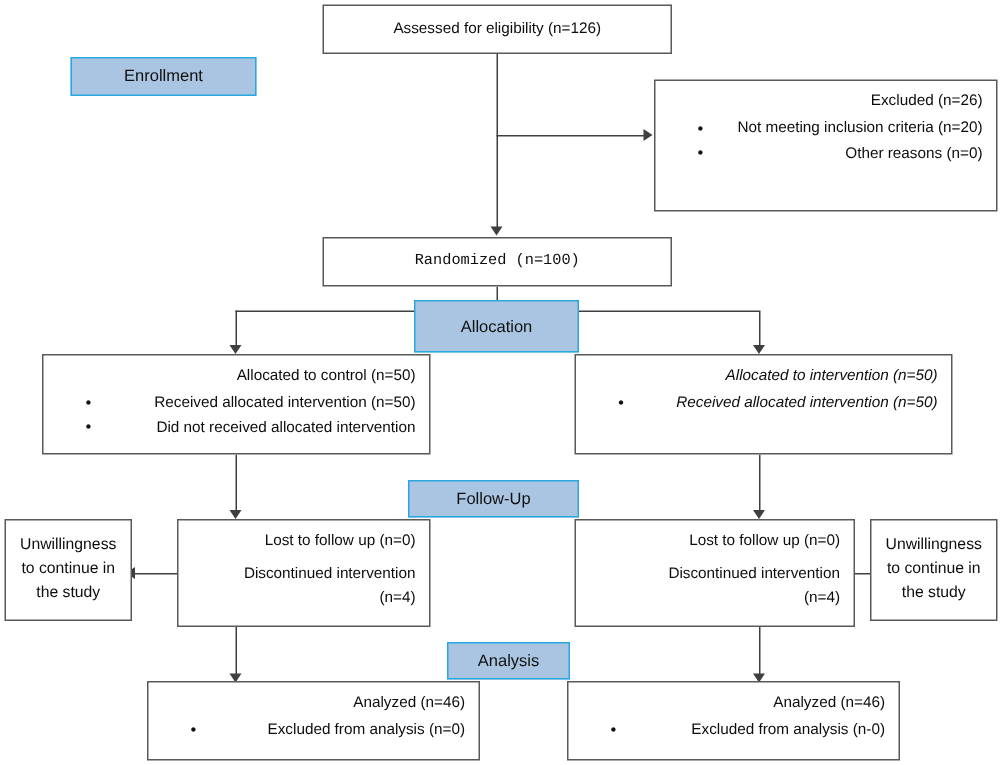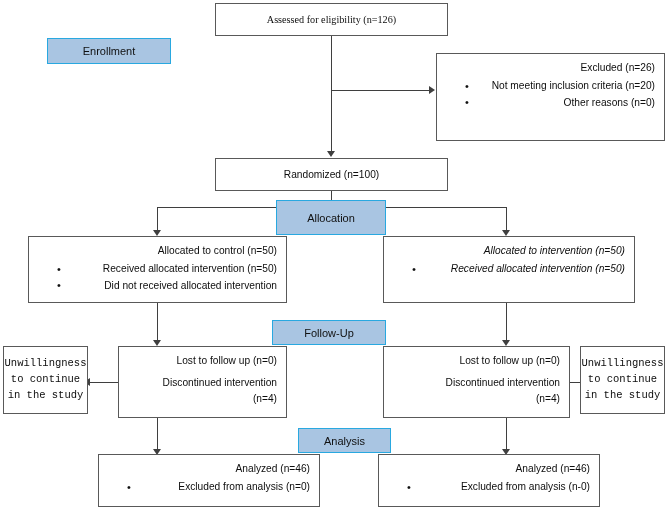--- a/index.html
+++ b/index.html
@@ -103,55 +103,55 @@
   .arrow-right {
     border-top: 4.2px solid transparent;
     border-bottom: 4.2px solid transparent;
     border-left: 6.5px solid #3f3f3f;
   }
   .arrow-left {
     border-top: 4.2px solid transparent;
     border-bottom: 4.2px solid transparent;
     border-right: 6.5px solid #3f3f3f;
   }
-  .two-line { white-space: normal; font-family: Liberation Mono, monospace; }
+  .two-line { white-space: normal; }
   .side-box {
     font-size: 10.5px;
     line-height: 1.5;
     padding: 4px 6px;
   }
 </style>
 </head>
 <body>
 
 <div id="diagram">
 
   <div class="stage" style="left:47px; top:38px; width:124px; height:26px;">
     <span>Enrollment</span>
   </div>
 
-  <div class="box box-center" style="left:215px; top:3px; width:233px; height:33px;font-family:Liberation Serif, serif;">
+  <div class="box box-center" style="left:215px; top:3px; width:233px; height:33px;">
     <span>Assessed for eligibility (n=126)</span>
   </div>
 
   <div class="vline" style="left:331px; top:36px; height:116px;"></div>
   <div class="arrow-down" style="left:327px; top:151px;"></div>
 
   <div class="hline" style="left:331px; top:90px; width:99px;"></div>
   <div class="arrow-right" style="left:429px; top:86px;"></div>
 
   <div class="box box-pad" style="left:436px; top:53px; width:229px; height:88px;">
     <span class="box-title">Excluded (n=26)</span>
     <ul class="bullets">
       <li>Not meeting inclusion criteria (n=20)</li>
       <li>Other reasons (n=0)</li>
     </ul>
   </div>
 
-  <div class="box box-center" style="left:215px; top:158px; width:233px; height:33px;">
+  <div class="box box-center" style="left:215px; top:158px; width:233px; height:33px;font-family:Liberation Mono, monospace;">
     <span>Randomized (n=100)</span>
   </div>
 
   <div class="vline" style="left:331px; top:191px; height:16px;"></div>
   <div class="arrow-down" style="left:327px; top:205px;"></div>
   <div class="hline" style="left:157px; top:207px; width:349px;"></div>
   <div class="vline" style="left:157px; top:207px; height:25px;"></div>
   <div class="arrow-down" style="left:153px; top:230px;"></div>
   <div class="vline" style="left:506px; top:207px; height:25px;"></div>
   <div class="arrow-down" style="left:502px; top:230px;"></div>
@@ -208,21 +208,21 @@
 
   <div class="box box-center side-box two-line" style="left:580px; top:346px; width:85px; height:68px;">
     <span>Unwillingness to continue in the study</span>
   </div>
 
   <div class="vline" style="left:157px; top:418px; height:33px;"></div>
   <div class="arrow-down" style="left:153px; top:449px;"></div>
   <div class="vline" style="left:506px; top:418px; height:33px;"></div>
   <div class="arrow-down" style="left:502px; top:449px;"></div>
 
-  <div class="stage" style="left:298px; top:428px; width:93px; height:25px;">
+  <div class="stage" style="left:298px; top:428px; width:82px; height:25px;">
     <span>Analysis</span>
   </div>
 
   <div class="box box-pad" style="left:98px; top:454px; width:222px; height:53px;">
     <span class="box-title">Analyzed (n=46)</span>
     <ul class="bullets">
       <li>Excluded from analysis (n=0)</li>
     </ul>
   </div>
 

